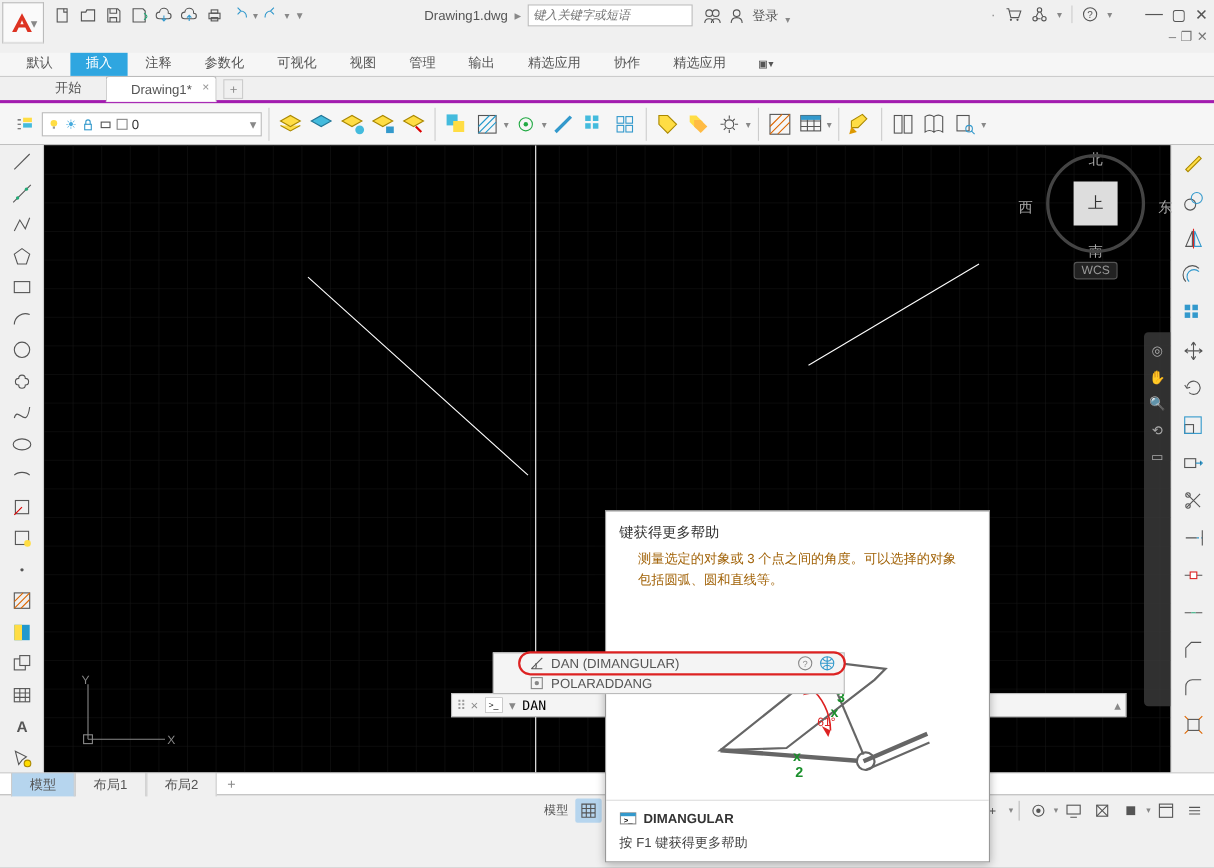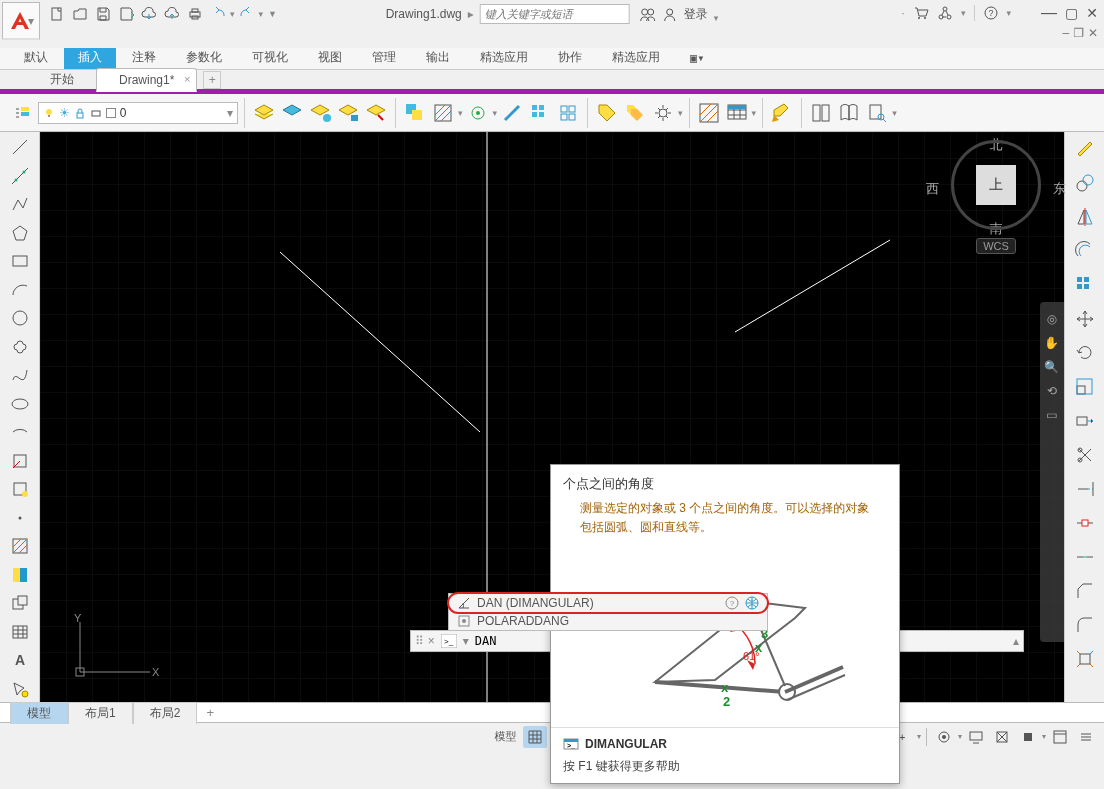--- a/index.html
+++ b/index.html
@@ -22,21 +22,21 @@
   .menubar { position:absolute; left:46px; top:24px; display:flex; gap:0; }
   .menubar .mi { padding:3px 12px; color:#444; cursor:default;}
   .doc-close { position:absolute; right:6px; top:26px; display:flex; gap:4px; color:#777;}
   
   
   .ribbon-tabs { height:22px; background:#f6f6f6; display:flex; align-items:flex-end; border-bottom:1px solid #ccc; padding-left:10px; gap:2px;font-family:Liberation Mono, monospace;}
   .ribbon-tabs .tab { padding:3px 14px; color:#555;}
   .ribbon-tabs .tab.active { background:#2fa6e0; color:#fff;}
   
   
-  .file-tabs-bar { height:24px; background:#f0f0f0; border-bottom:5px solid #a21caf; display:flex; align-items:center; padding-left:28px;}
+  .file-tabs-bar { height:24px; background:#f0f0f0; border-bottom:3px solid #a21caf; display:flex; align-items:center; padding-left:28px;}
   .ftab { padding:4px 22px; color:#555; position:relative;}
   .ftab.active { background:#fff; border:1px solid #bbb; border-bottom:1px solid #fff; border-radius:3px 3px 0 0;}
   .ftab .x { position:absolute; right:6px; top:4px; font-size:11px; color:#999;}
   .addtab { width:18px; height:18px; border:1px solid #ccc; display:flex; align-items:center; justify-content:center; margin-left:6px; color:#888; font-size:12px;}
   
   
   .ribbon-strip { height:38px; background:#f6f6f6; border-bottom:1px solid #bbb; display:flex; align-items:center; padding:0 6px; gap:2px;}
   .panel { display:flex; align-items:center; gap:2px; padding:0 4px;}
   .panel-sep { width:1px; height:30px; background:#ccc;}
   .rbtn { width:26px; height:26px; display:flex; align-items:center; justify-content:center; border-radius:2px;}
@@ -63,21 +63,21 @@
   
   .tooltip-panel { position:absolute; left:510px; top:332px; width:350px; background:#fff; box-shadow:0 2px 8px rgba(0,0,0,.3); border:1px solid #999; z-index:5;}
   .tooltip-panel .tp-head { padding:10px 12px 6px; font-size:13px; color:#333;}
   .tooltip-panel .tp-desc { padding:0 29px 10px; color:#a16207; line-height:1.6;}
   .tooltip-panel .tp-img { height:180px; display:flex; align-items:center; justify-content:center; border-top:0; }
   .tooltip-panel .tp-foot { border-top:1px solid #ddd; padding:8px 12px; font-size:12px; color:#444; display:flex; flex-direction:column; gap:6px;}
   .tp-foot .cmd-row { display:flex; align-items:center; gap:6px; font-weight:bold; color:#333;}
   
   
   .cmd-popup { position:absolute; left:408px; bottom:71px; width:320px; background:#f4f4f4; border:1px solid #bbb; z-index:6;}
-  .cmd-popup .row { display:flex; align-items:center; padding:2px 8px; gap:6px; position:relative;}
+  .cmd-popup .row { display:flex; align-items:center; padding:2px 8px; gap:6px; position:relative;margin-left:24px;}
   .cmd-popup .row.hl { outline:2px solid #d22; border-radius:12px;}
   .cmd-popup .row .txt { font-size:12px; color:#555;}
   .cmd-popup .icons-right { position:absolute; right:8px; display:flex; gap:6px; }
   .cmdline { position:absolute; left:370px; bottom:50px; right:40px; height:22px; background:#f4f4f4; border:1px solid #bbb; display:flex; align-items:center; gap:6px; padding:0 4px;}
   .cmdline .grip { color:#999; letter-spacing:-2px;}
   .cmdline input { flex:1; border:none; background:transparent; font-family:Consolas, monospace; font-size:12px; outline:none;}
   .cmdline .x { color:#888; }
 
   
   .ucs { position:absolute; left:20px; bottom:10px; width:100px; height:80px; pointer-events:none;}
@@ -560,21 +560,21 @@
 
     <div class="nav-strip">
       <div class="ni">◎</div>
       <div class="ni">✋</div>
       <div class="ni">🔍</div>
       <div class="ni">⟲</div>
       <div class="ni">▭</div>
     </div>
 
     <div class="tooltip-panel">
-      <div class="tp-head">个点之间的角度</div>
+      <div class="tp-head">键获得更多帮助</div>
       <div class="tp-desc">测量选定的对象或 3 个点之间的角度。可以选择的对象包括圆弧、圆和直线等。</div>
       <div class="tp-img">
         <svg width="260" height="170" viewBox="0 0 260 170">
           <path d="M60 130 L160 50 L210 56 L200 66 L120 128 Z" fill="none" stroke="#666" stroke-width="2"></path>
           <line x1="60" y1="130" x2="190" y2="140" stroke="#666" stroke-width="4"></line>
           <circle cx="192" cy="140" r="8" fill="#fff" stroke="#666" stroke-width="2"></circle>
           <line x1="190" y1="134" x2="155" y2="52" stroke="#666" stroke-width="2"></line>
           <line x1="190" y1="140" x2="248" y2="115" stroke="#666" stroke-width="4"></line>
           <line x1="192" y1="148" x2="250" y2="123" stroke="#666" stroke-width="2"></line>
           <path d="M140 72 A50 50 0 0 1 160 112" stroke="#d22" fill="none" stroke-width="1.5"></path>

